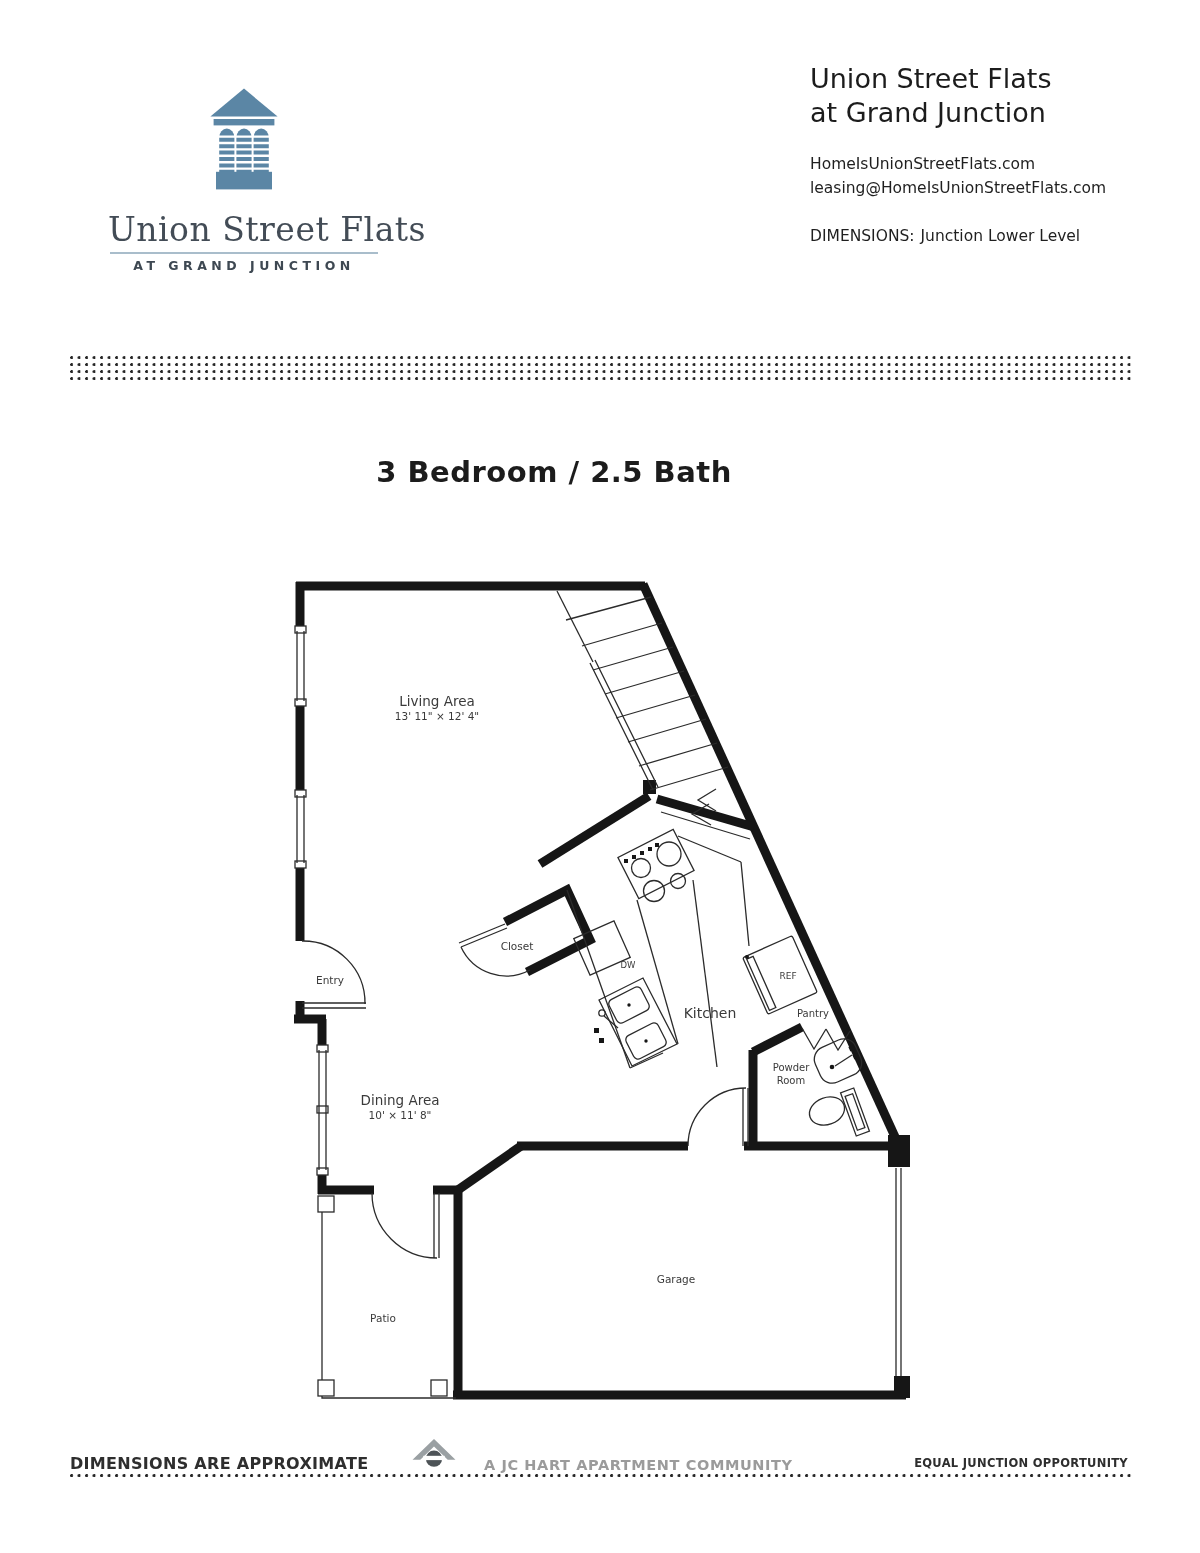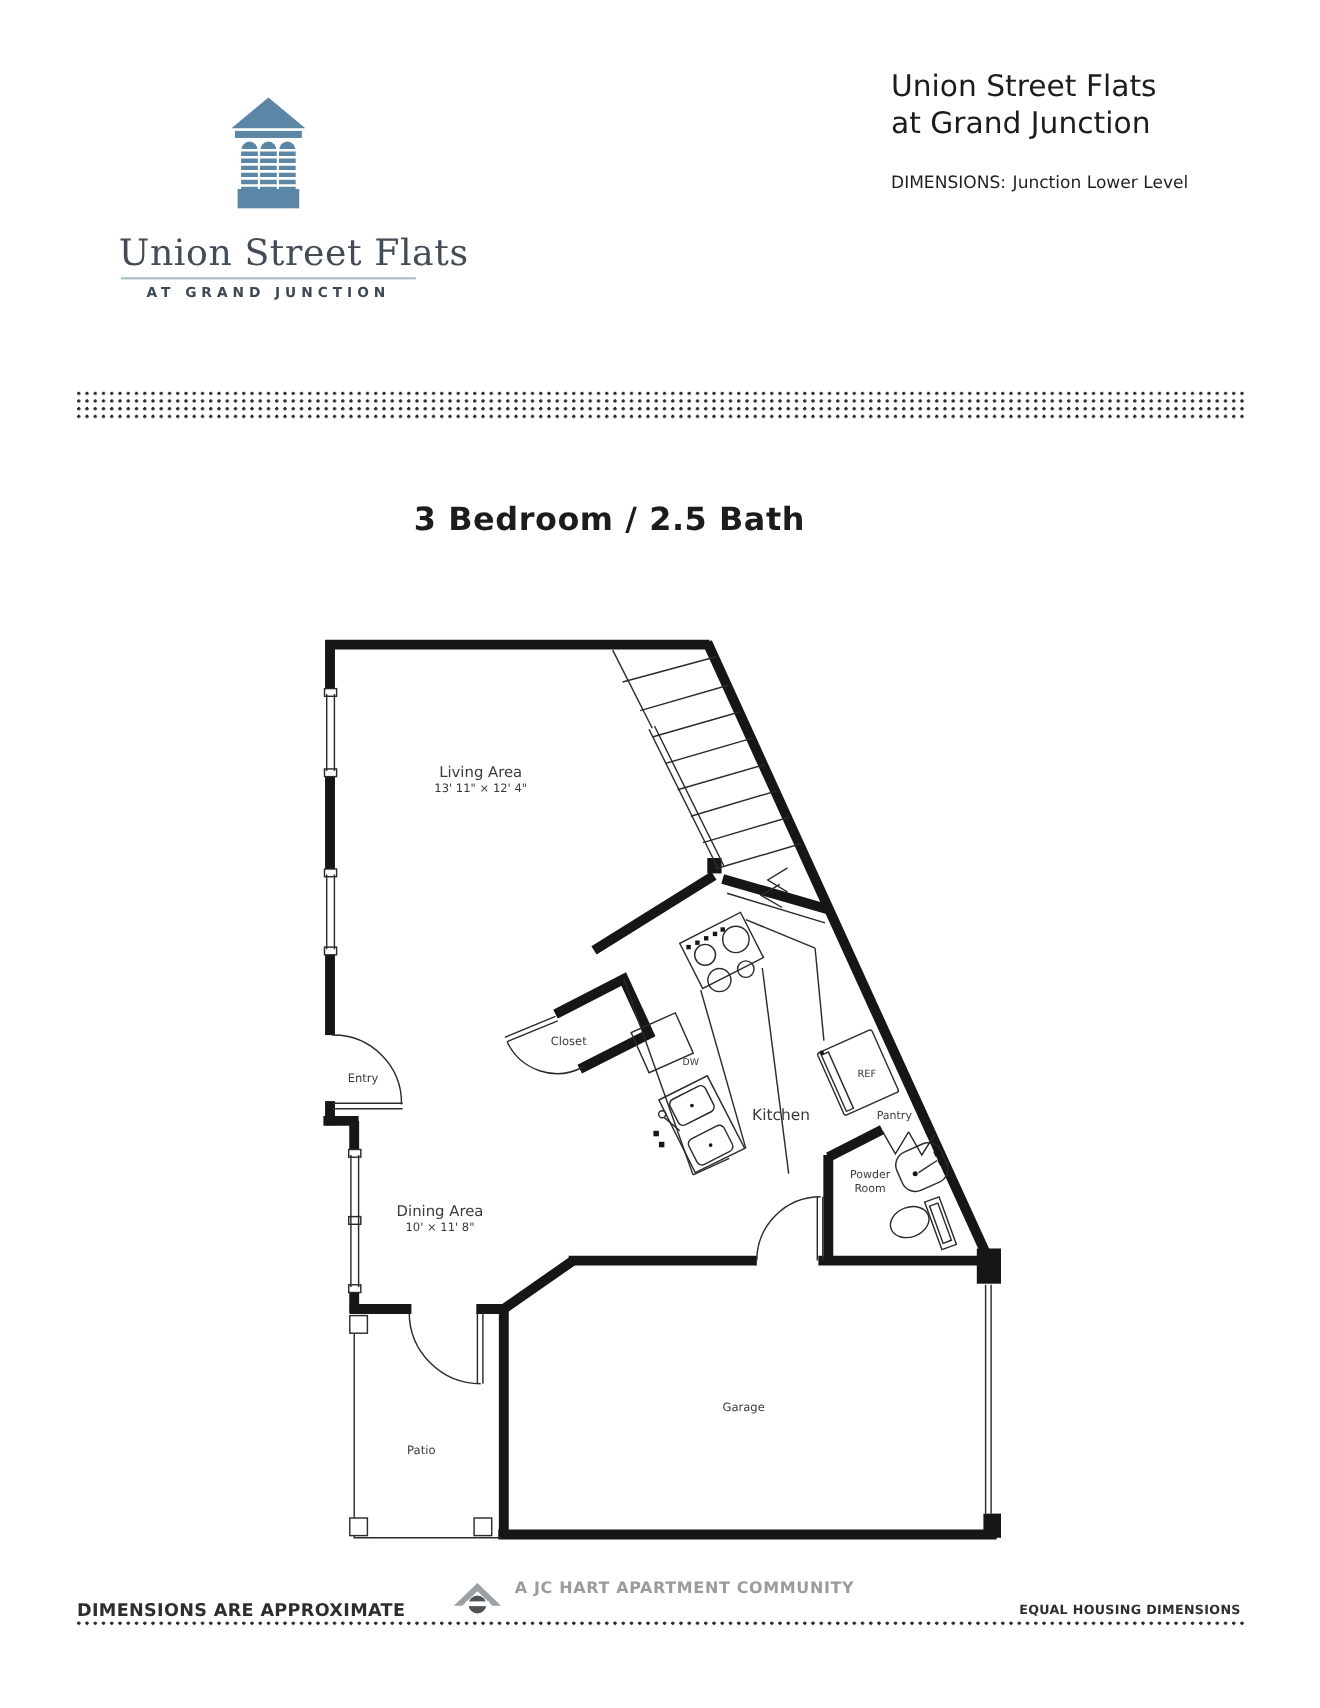--- a/index.html
+++ b/index.html
@@ -41,21 +41,21 @@
   .t{stroke:#2b2b2b;stroke-width:1.3;fill:none;}
   .tf{stroke:#2b2b2b;stroke-width:1.3;fill:#ffffff;}
   .blk{fill:#161616;stroke:none;}
   .lbl{fill:#3a3a3a;stroke:none;text-anchor:middle;font-family:"DejaVu Sans",sans-serif;}
 
   
   .foot-left{position:absolute;left:70px;top:1454px;font-size:16px;font-weight:bold;
              color:#2e2e2e;letter-spacing:0.3px;}
   .foot-right{position:absolute;right:72px;top:1456px;font-size:11.5px;font-weight:bold;
               color:#2e2e2e;letter-spacing:0.3px;}
-  .foot-center{position:absolute;left:410px;top:1436px;display:flex;align-items:flex-start;gap:10px;}
+  .foot-center{position:absolute;left:410px;top:1436px;display:flex;align-items:flex-end;gap:26px;}
   .foot-center-text{font-size:14.5px;font-weight:bold;color:#9b9b9b;letter-spacing:0.6px;}
 </style>
 </head>
 <body>
 
 <div class="page">
 
   <div class="logo">
     <svg class="logo-icon" width="72" height="130" viewBox="0 0 90 130">
       <g fill="#5b86a5">
@@ -77,20 +77,24 @@
     </svg>
     <div class="logo-wordmark">Union Street Flats</div>
     <div class="logo-rule"></div>
     <div class="logo-tagline">AT GRAND JUNCTION</div>
   </div>
 
   <div class="hdr">
     <div class="hdr-title">
       <div>Union Street Flats</div>
       <div>at Grand Junction</div>
+    </div>
+    <div class="hdr-block web">
+      <div>HomeIsUnionStreetFlats.com</div>
+      <div>leasing@HomeIsUnionStreetFlats.com</div>
     </div>
     <div class="hdr-block fp">
       <span>DIMENSIONS:</span><span>Junction Lower Level</span>
     </div>
   </div>
 
   <div class="divider-dots"></div>
 
   <div class="plan-title">3 Bedroom / 2.5 Bath</div>
 
@@ -243,16 +247,16 @@
 
   <div class="foot-center">
     <svg width="48" height="37" viewBox="0 0 40 31">
       <path d="M2 20 L20 2.5 L38 20 L31.5 20 L20 8.8 L8.5 20 Z" fill="#9aa0a3"></path>
       <circle cx="20" cy="19" r="6.8" fill="#4d5357"></circle>
       <rect x="11" y="16.6" width="18" height="3.6" fill="#ffffff"></rect>
     </svg>
     <span class="foot-center-text">A JC HART APARTMENT COMMUNITY</span>
   </div>
 
-  <div class="foot-right">EQUAL HOUSING DIMENSIONS</div>
+  <div class="foot-right">EQUAL JUNCTION OPPORTUNITY</div>
   <div class="footer-dots"></div>
 
 </div>
 
 </body></html>

